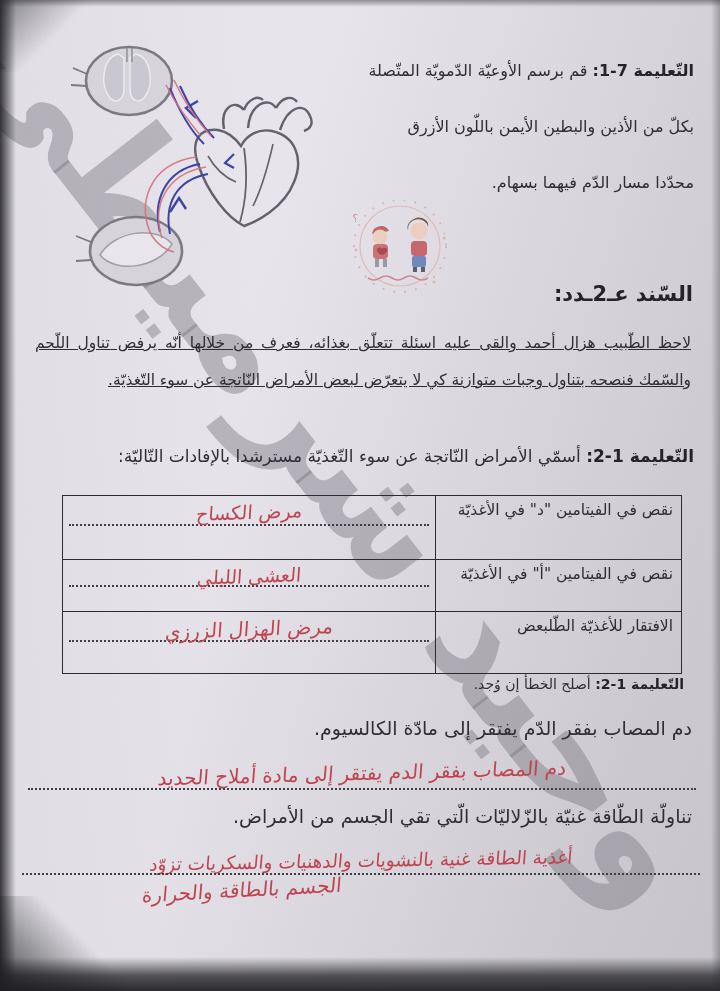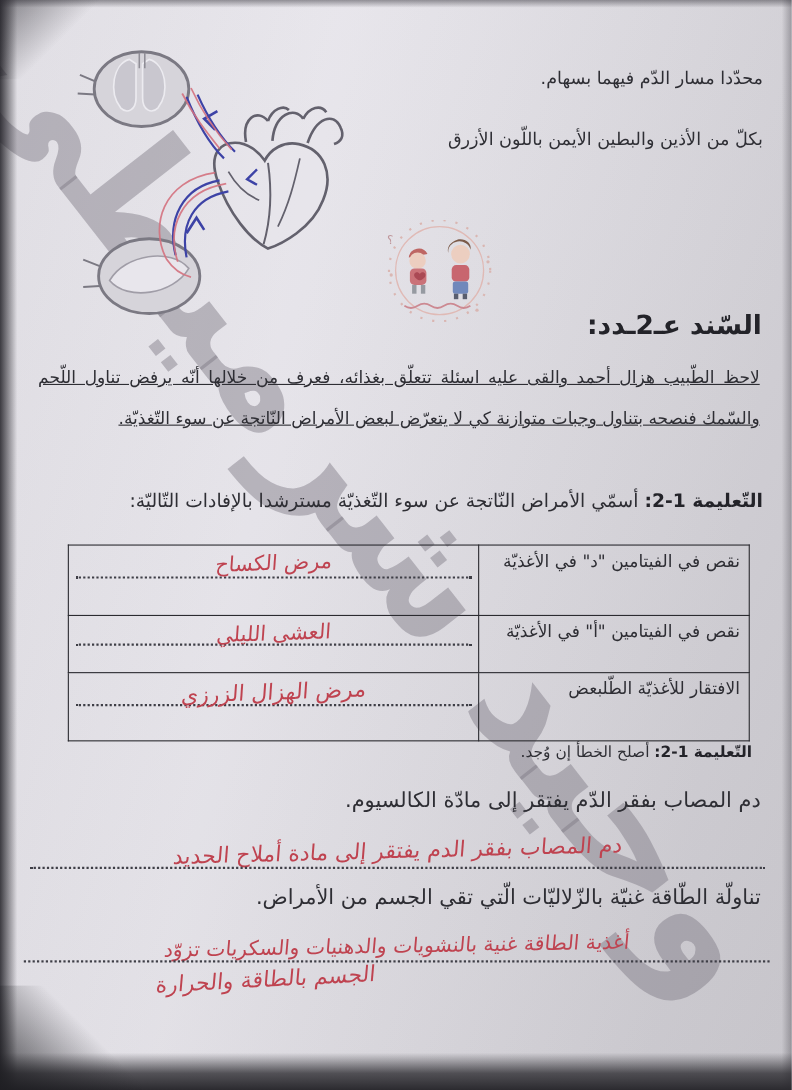--- a/index.html
+++ b/index.html
@@ -17,21 +17,21 @@
   .sheen{position:absolute;inset:0;z-index:1;background:linear-gradient(100deg,rgba(0,0,0,.05),rgba(255,255,255,.05) 35%,rgba(0,0,0,.05) 85%);}
   
   .watermark{position:absolute;z-index:1;left:-100px;top:430px;width:960px;text-align:center;
              font-size:150px;font-weight:bold;line-height:1;white-space:nowrap;
              color:rgba(124,120,131,.45);transform:rotate(52deg);pointer-events:none;}
   
   .abs{position:absolute;z-index:2;}
   .b{font-weight:bold;color:#232329;}
   .inst1{top:58px;right:26px;width:386px;text-align:right;font-size:16px;}
   .inst1 .ln{margin-bottom:30px;line-height:26px;}
-  .sanad{top:282px;right:27px;font-size:24px;}
+  .sanad{top:282px;right:27px;font-size:21px;}
   .para{top:325px;right:29px;left:35px;font-size:15.5px;line-height:37px;text-align:justify;text-align-last:right;text-decoration:underline;}
   .inst2{top:446px;right:26px;left:20px;font-size:17px;text-align:right;}
   .inst3{top:676px;right:36px;left:20px;font-size:14px;text-align:right;}
   .st{font-size:19px;text-align:right;}
   .st1{top:717px;right:28px;left:30px;}
   .st2{top:805px;right:28px;left:30px;}
   table.dz{position:absolute;z-index:2;top:495px;right:38px;width:620px;border-collapse:collapse;background:transparent;}
   table.dz td{border:1.6px solid #2b2b30;vertical-align:top;}
   td.clue{width:238px;padding:5px 8px 0 4px;font-size:15.5px;text-align:right;}
   td.ansc{width:382px;}
@@ -120,22 +120,24 @@
       <rect x="71" y="67" width="4" height="5" fill="#42485a"></rect>
         <rect x="79" y="67" width="4" height="5" fill="#42485a"></rect>
     </g>
     <path d="M26,78 q6,4 12,0 t12,0 t12,0 t12,0 t12,0" fill="none" stroke="#c97b84" stroke-width="1.6"></path>
     <circle cx="14" cy="50" r="1.5" fill="#d9b0aa"></circle>
       <circle cx="102" cy="38" r="1.5" fill="#d9b0aa"></circle>
       <circle cx="92" cy="82" r="1.5" fill="#d9b0aa"></circle>
   </svg>
 
   <div class="abs inst1">
+    <div class="ln"><span class="b">التّعليمة 7-1:</span>
+      <span>قم برسم الأوعيّة الدّمويّة المتّصلة</span></div>
+    <div class="ln">بكلّ من الأذين والبطين الأيمن باللّون الأزرق</div>
     <div class="ln">محدّدا مسار الدّم فيهما بسهام.</div>
-    <div class="ln">بكلّ من الأذين والبطين الأيمن باللّون الأزرق</div>
   </div>
 
   <div class="abs sanad b">السّند عـ2ـدد:</div>
   <div class="abs para">لاحظ الطّبيب هزال أحمد والقى عليه اسئلة تتعلّق بغذائه، فعرف من خلالها أنّه يرفض تناول اللّحم والسّمك فنصحه بتناول وجبات متوازنة كي لا يتعرّض لبعض الأمراض النّاتجة عن سوء التّغذيّة.</div>
 
   <div class="abs inst2">
     <span class="b">التّعليمة 1-2:</span>
     <span>أسمّي الأمراض النّاتجة عن سوء التّغذيّة مسترشدا بالإفادات التّاليّة:</span>
   </div>
 

